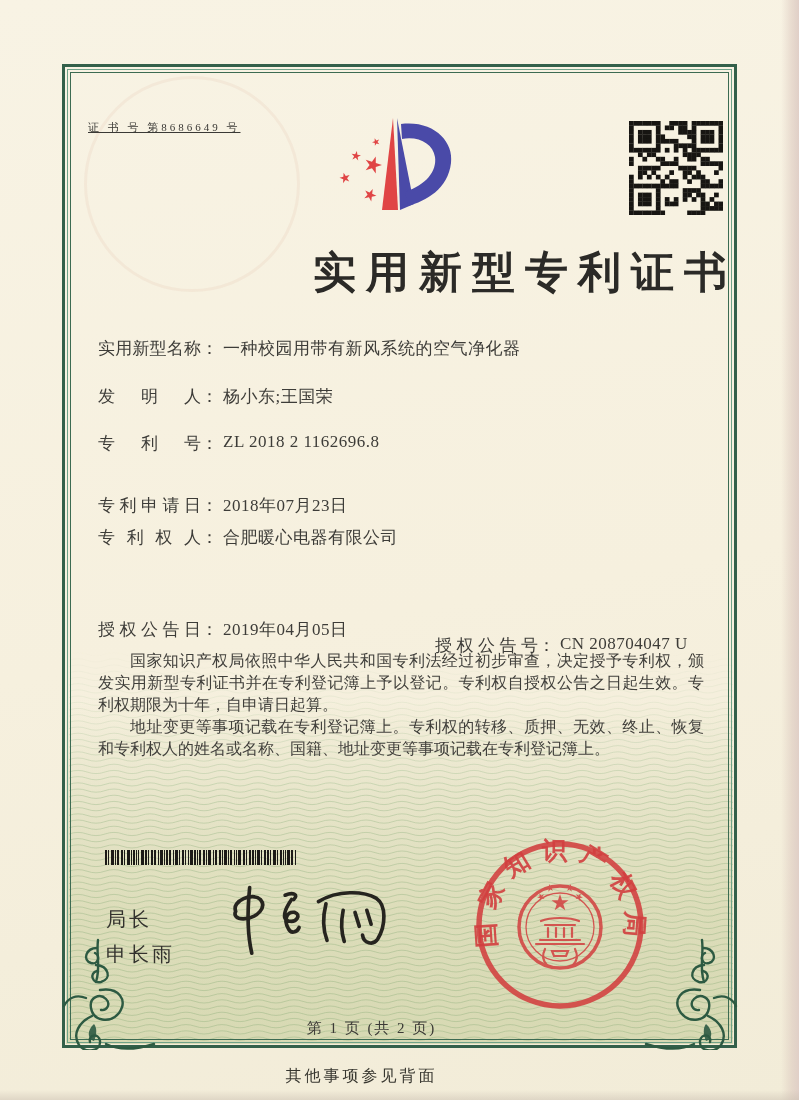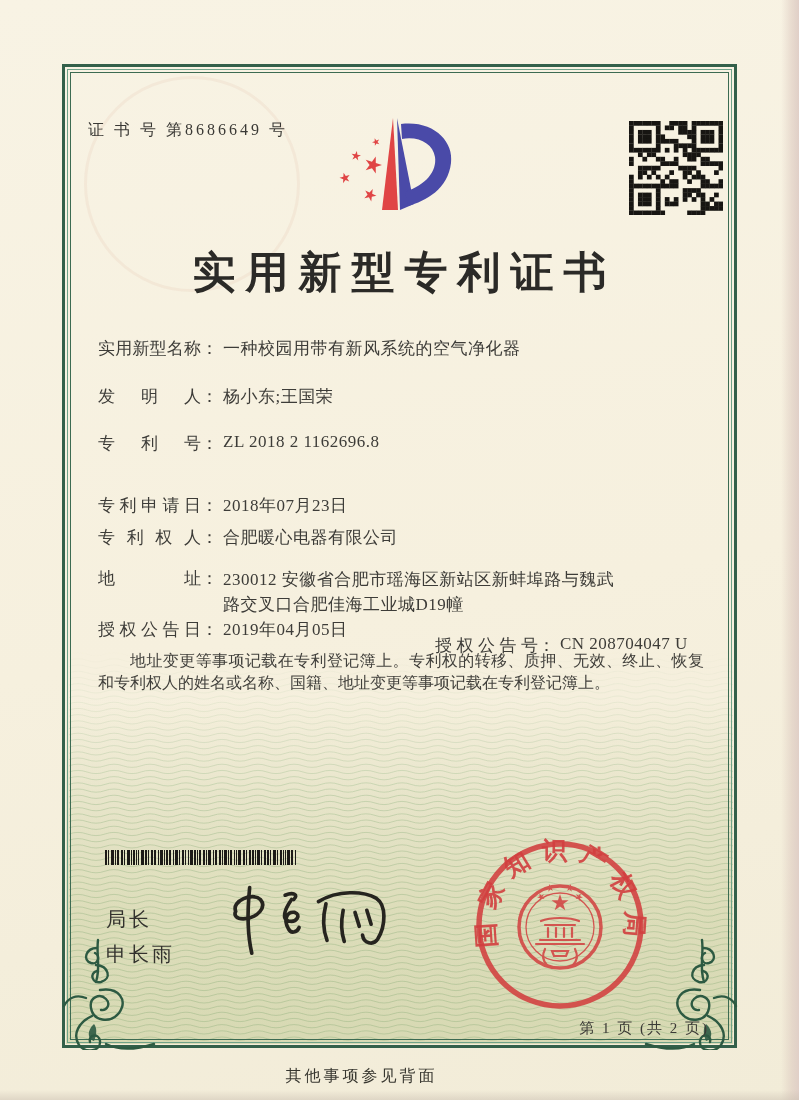--- a/index.html
+++ b/index.html
@@ -15,41 +15,41 @@
     background:linear-gradient(180deg,rgba(205,195,180,0) 0%,rgba(203,192,178,.5) 100%);}
   .watermark-circle{position:absolute;left:84px;top:76px;width:210px;height:210px;border-radius:50%;
     border:3px solid rgba(214,170,150,.13);}
   .frame{position:absolute;left:62px;top:64px;width:675px;height:984px;
     border:3px solid #33604a;box-sizing:border-box;}
   .frame-line-1{position:absolute;inset:2px;border:1px solid #6fa289;}
   .frame-line-2{position:absolute;inset:5px;border:1px solid #3c6b52;}
   .green-panel{position:absolute;left:66px;top:700px;width:667px;height:344px;
     background:linear-gradient(180deg,rgba(231,237,217,0) 0%,rgba(231,237,217,.6) 30%,#e7edd9 60%,#e2ead2 100%);}
   .guilloche{position:absolute;left:66px;top:640px;}
-  .cert-no{position:absolute;left:88px;top:120px;font-size:16px;letter-spacing:3px;color:#3a3935;}
+  .cert-no{position:absolute;left:88px;top:120px;font-size:11px;letter-spacing:3px;color:#3a3935;text-decoration:underline;}
   .logo{position:absolute;left:330px;top:108px;}
   .qr{position:absolute;left:629px;top:121px;}
-  .title{position:absolute;left:62px;top:244px;width:675px;margin:0;text-align:center;
+  .title{position:absolute;left:62px;top:244px;width:675px;margin:0;text-align:right;
     font-size:43px;font-weight:700;letter-spacing:10px;color:#2b2a27;padding-left:10px;box-sizing:border-box;}
   .field-row{position:absolute;left:98px;font-size:17px;color:#3d3c38;white-space:nowrap;}
   .flabel{display:inline-block;width:103px;text-align:justify;text-align-last:justify;vertical-align:top;}
   .fcolon{display:inline-block;vertical-align:top;}
   .fvalue{display:inline-block;margin-left:5px;vertical-align:top;letter-spacing:.5px;}
   .fvalue.wrap{white-space:normal;width:407px;line-height:25px;}
   .row-pair2{position:absolute;left:337px;top:16px;}
   .body-text{position:absolute;left:98px;top:650px;width:606px;font-size:16px;line-height:22px;
     text-align:justify;color:#403f3b;}
   .body-text p{margin:0;text-indent:2em;}
   .barcode{position:absolute;left:105px;top:849px;}
   .signer{position:absolute;left:106px;top:906px;font-size:20px;letter-spacing:3px;color:#33322e;}
   .signer div{margin-bottom:8px;}
   .signature{position:absolute;left:226px;top:882px;}
   .seal{position:absolute;left:470px;top:835px;}
   .seal-date{position:absolute;left:486px;top:965px;font-size:16.5px;letter-spacing:1.5px;color:#2d2b27;}
-  .page-footer{position:absolute;left:62px;top:1019px;width:675px;text-align:right;font-size:15px;
+  .page-footer{position:absolute;left:62px;top:1019px;width:675px;text-align:center;font-size:15px;
     letter-spacing:2px;color:#3b3a36;transform:translateX(-28px);}
   .back-note{position:absolute;left:0;top:1066px;width:799px;text-align:center;font-size:16px;
     letter-spacing:3px;color:#37362f;transform:translateX(-38px);}
   .flourish{position:absolute;width:100px;height:112px;}
   .flourish.left{left:56px;top:938px;}
   .flourish.right{left:644px;top:938px;transform:scaleX(-1);}
 </style>
 </head>
 <body>
 
@@ -410,31 +410,29 @@
   </div>
   <div class="field-row" style="top:432px">
     <span class="flabel">专 利 号</span><span class="fcolon">：</span><span class="fvalue">ZL 2018 2 1162696.8</span>
   </div>
   <div class="field-row" style="top:494px">
     <span class="flabel">专 利 申 请 日</span><span class="fcolon">：</span><span class="fvalue">2018年07月23日</span>
   </div>
   <div class="field-row" style="top:526px">
     <span class="flabel">专 利 权 人</span><span class="fcolon">：</span><span class="fvalue">合肥暖心电器有限公司</span>
   </div>
-  <div class="field-row" style="top:567px">
-    <span class="flabel">地 址</span><span class="fcolon">：</span><span class="fvalue wrap">230012 安徽省合肥市瑶海区新站区新蚌埠路与魏武路交叉口合肥佳海工业城D19幢</span>
-  </div>
   <div class="field-row" style="top:618px">
     <span class="flabel">授 权 公 告 日</span><span class="fcolon">：</span><span class="fvalue">2019年04月05日</span>
     <span class="row-pair2">
       <span class="flabel">授 权 公 告 号</span><span class="fcolon">：</span><span class="fvalue">CN 208704047 U</span>
     </span>
   </div>
 
   <div class="body-text">
+    <p>国家知识产权局依照中华人民共和国专利法经过初步审查，决定授予专利权，颁发实用新型专利证书并在专利登记簿上予以登记。专利权自授权公告之日起生效。专利权期限为十年，自申请日起算。</p>
     <p>地址变更等事项记载在专利登记簿上。专利权的转移、质押、无效、终止、恢复和专利权人的姓名或名称、国籍、地址变更等事项记载在专利登记簿上。</p>
   </div>
 
   <svg class="barcode" id="barcode" width="196" height="18">
       <rect x="0" y="1" width="2" height="15" fill="#1c1a17"></rect>
       <rect x="3" y="1" width="1" height="15" fill="#1c1a17"></rect>
       <rect x="6" y="1" width="3" height="15" fill="#1c1a17"></rect>
       <rect x="10" y="1" width="1" height="15" fill="#1c1a17"></rect>
       <rect x="12" y="1" width="2" height="15" fill="#1c1a17"></rect>
       <rect x="16" y="1" width="2" height="15" fill="#1c1a17"></rect>

